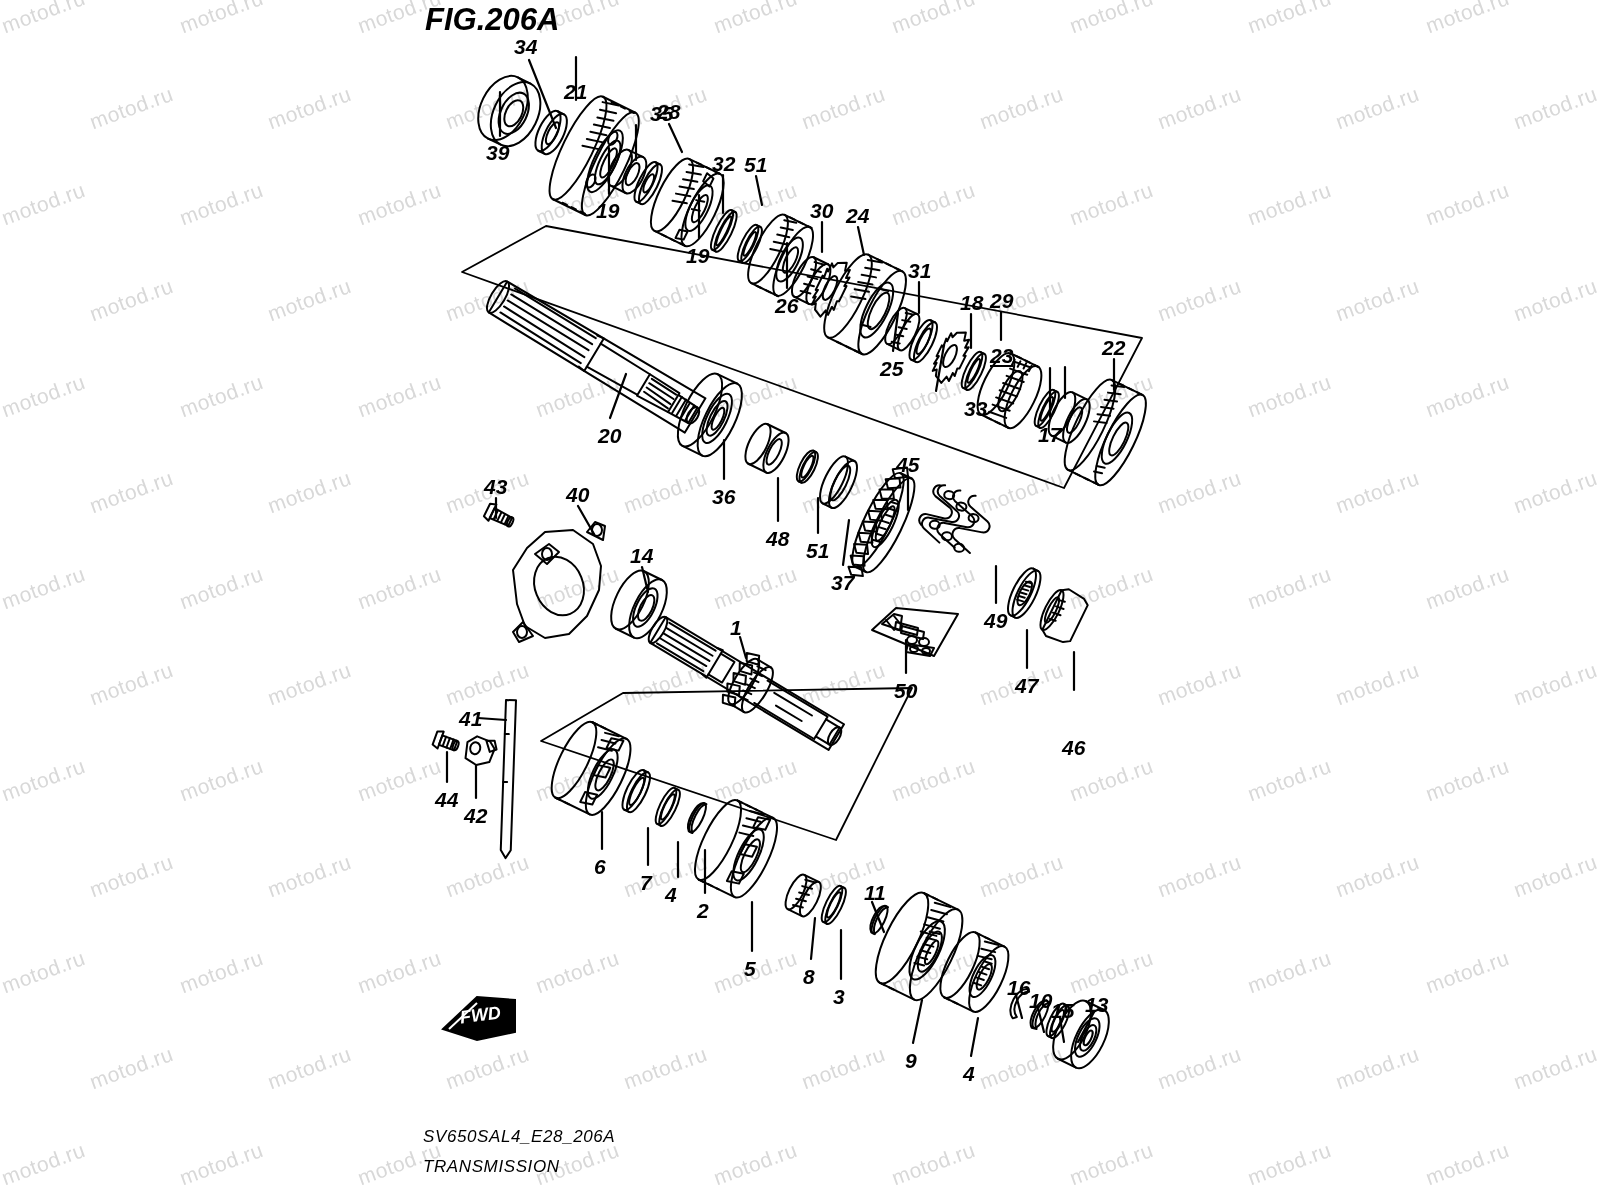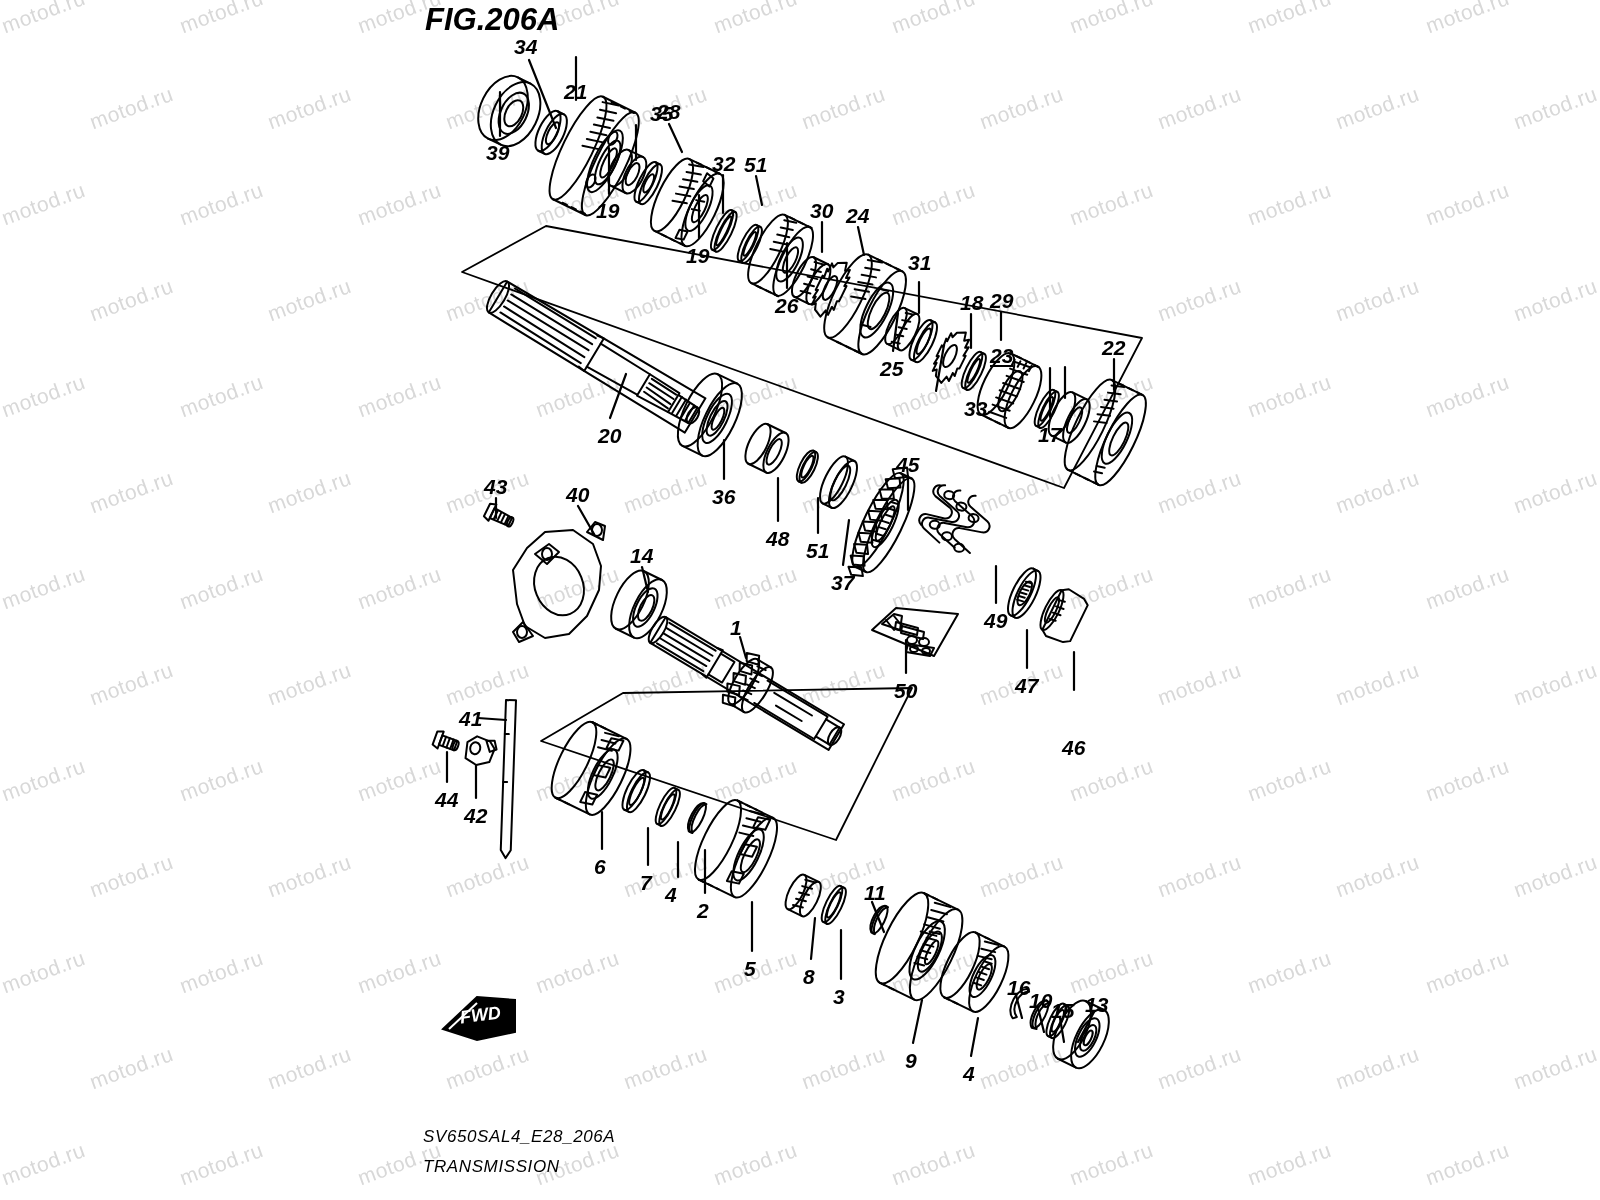--- a/index.html
+++ b/index.html
@@ -734,21 +734,21 @@
     <div class="callout" style="left: 650px; top: 103px; text-align: center;">35</div>
     <div class="callout" style="left: 657px; top: 101px;">28</div>
     <div class="callout" style="left: 596px; top: 200px;">19</div>
     <div class="callout" style="left: 686px; top: 245px;">19</div>
     <div class="callout" style="left: 712px; top: 153px;">32</div>
     <div class="callout" style="left: 744px; top: 154px;">51</div>
     <div class="callout" style="left: 775px; top: 295px;">26</div>
     <div class="callout" style="left: 810px; top: 200px;">30</div>
     <div class="callout" style="left: 846px; top: 205px;">24</div>
     <div class="callout" style="left: 880px; top: 358px;">25</div>
-    <div class="callout" style="left: 908px; top: 252px;">31</div>
+    <div class="callout" style="left: 908px; top: 260px;">31</div>
     <div class="callout" style="left: 964px; top: 398px; text-align: right;">33</div>
     <div class="callout" style="left: 960px; top: 292px;">18</div>
     <div class="callout" style="left: 990px; top: 290px;">29</div>
     <div class="callout" style="left: 1038px; top: 424px;">17</div>
     <div class="callout" style="left: 990px; top: 345px; text-decoration: underline;">23</div>
     <div class="callout" style="left: 1102px; top: 337px;">22</div>
     <div class="callout" style="left: 598px; top: 425px;">20</div>
     <div class="callout" style="left: 712px; top: 486px;">36</div>
     <div class="callout" style="left: 766px; top: 528px;">48</div>
     <div class="callout" style="left: 806px; top: 540px;">51</div>

